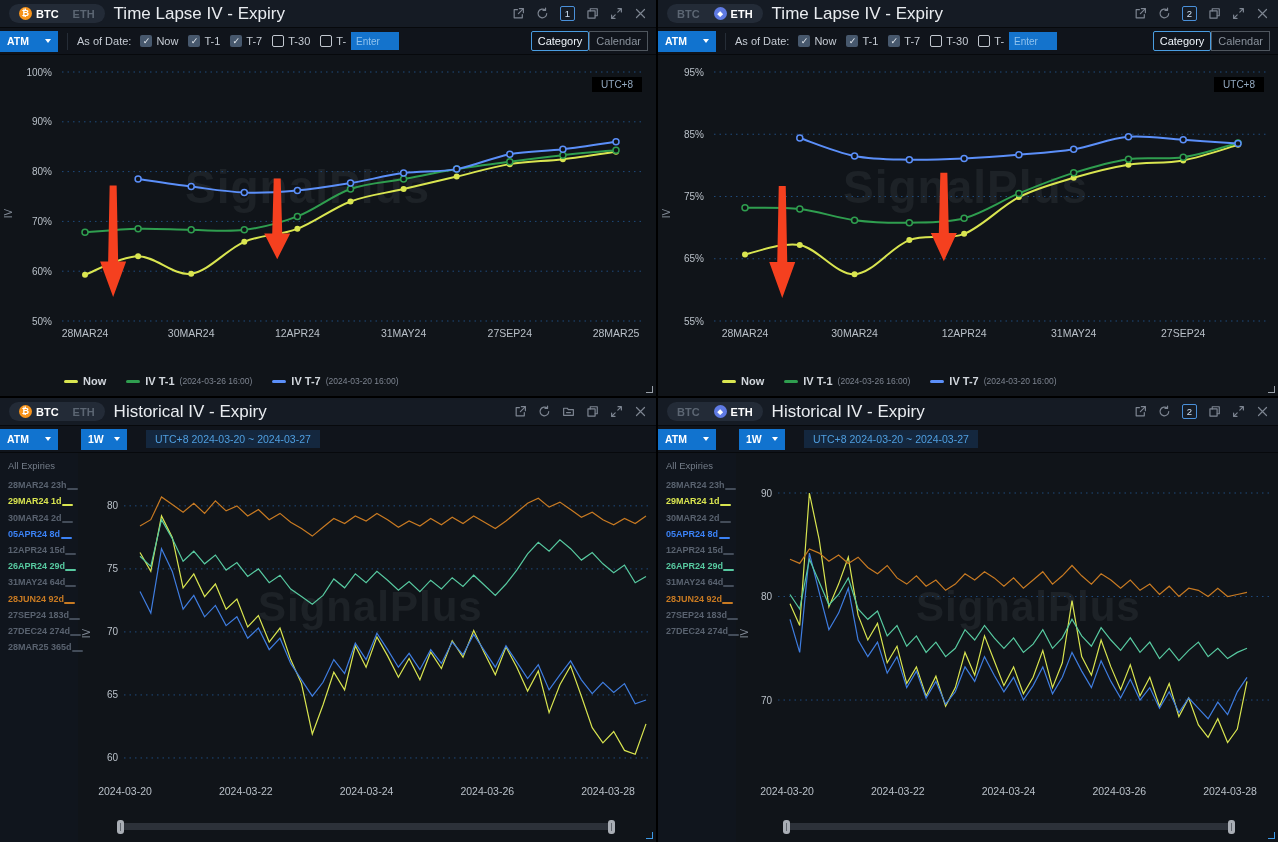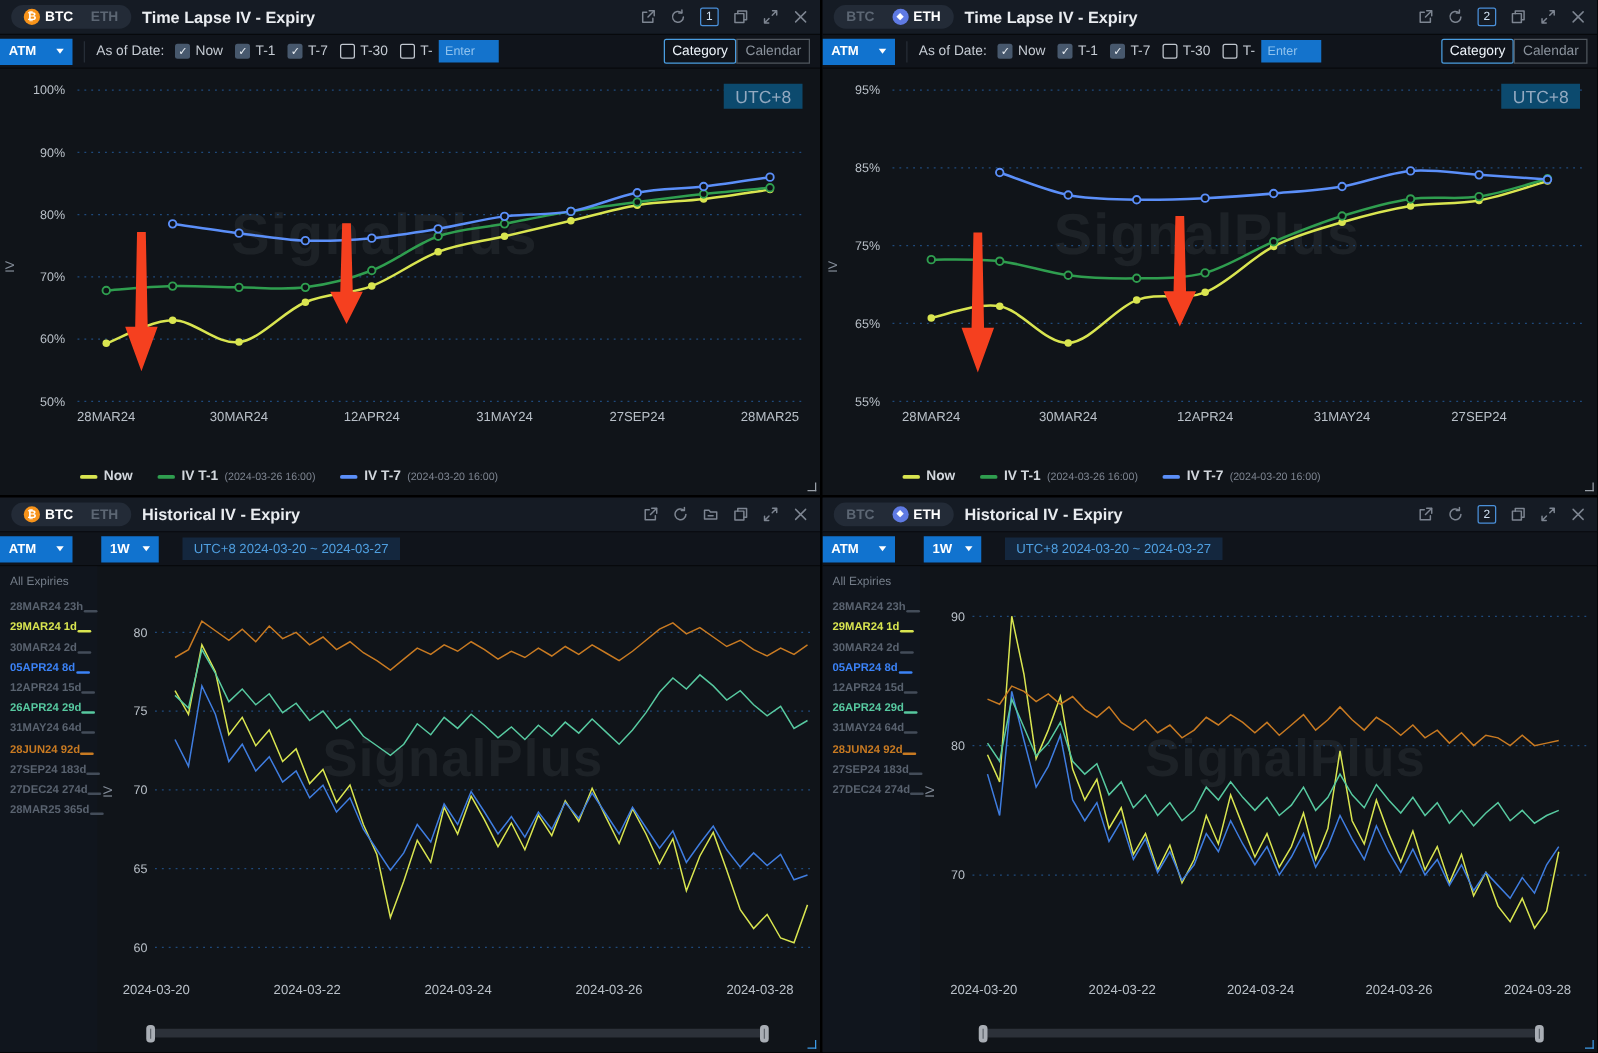--- a/index.html
+++ b/index.html
@@ -6,21 +6,21 @@
 html,body { width:1278px; height:842px; background:#000; font-family:"Liberation Sans",sans-serif; overflow:hidden; }
 .grid { display:grid; grid-template-columns:656px 620px; grid-template-rows:396px 444px; gap:2px; width:1278px; height:842px; }
 .panel { background:#101419; position:relative; display:flex; flex-direction:column; overflow:hidden; }
 .phead { height:28px; background:#151b24; display:flex; align-items:center; padding:0 9px; gap:9px; border-bottom:1px solid #07090c; flex:none; }
 .coin-pill { display:flex; align-items:center; background:#232b37; border-radius:12px; padding:2px 4px; gap:2px; flex:none; }
 .coin { display:flex; align-items:center; gap:4px; border:none; background:transparent; color:#5c6673; font-weight:bold; font-size:11px; padding:1px 6px; cursor:pointer; font-family:inherit; }
 .coin.active { color:#fff; }
 .coin-ic { width:13px; height:13px; border-radius:50%; display:inline-flex; align-items:center; justify-content:center; color:#fff; font-size:9px; font-weight:bold; line-height:1; }
 .coin-ic.btc { background:#f7931a; }
 .coin-ic.eth { background:#5f7ae3; font-size:7px; }
-.ptitle { color:#e9ecf0; font-size:13px; font-weight:bold; white-space:nowrap; }
+.ptitle { color:#e9ecf0; font-size:17px; font-weight:normal; white-space:nowrap; }
 .win-icons { margin-left:auto; display:flex; align-items:center; gap:11px; }
 .wicon { width:13px; height:13px; display:inline-flex; cursor:pointer; }
 .wicon svg { width:13px; height:13px; }
 .wicon path, .wicon rect { stroke:#7d8591; fill:none; stroke-width:1.1; stroke-linecap:round; stroke-linejoin:round; }
 .wbadge { min-width:15px; height:15px; border:1px solid #4a90d9; border-radius:2px; color:#cfe0f2; font-size:9.5px; display:inline-flex; align-items:center; justify-content:center; padding:0 3px; cursor:pointer; }
 .toolbar { height:27px; background:#10141b; display:flex; align-items:center; padding-right:8px; gap:9px; border-bottom:1px solid #07090c; flex:none; }
 .select { height:21px; background:#1173cf; color:#fff; display:inline-flex; align-items:center; justify-content:space-between; gap:6px; padding:0 7px; font-size:10.5px; font-weight:bold; cursor:pointer; flex:none; }
 .select.atm { width:58px; }
 .select.period { width:46px; margin-left:14px; }
 .caret { width:0; height:0; border-left:3.5px solid transparent; border-right:3.5px solid transparent; border-top:4px solid #fff; }
@@ -36,21 +36,21 @@
 .enter-input::placeholder { color:#8fc2ee; }
 .viewbtns { margin-left:auto; display:flex; align-items:center; }
 .vbtn { height:20px; padding:0 6px; font-size:11px; background:transparent; border:1px solid #4f565e; color:#8a929c; cursor:pointer; font-family:inherit; }
 .vbtn.active { border:1px solid #4a9de0; color:#eef4fa; border-radius:2px; }
 .range-badge { background:#14273e; color:#4f9fe0; font-size:10.5px; padding:3px 9px; margin-left:10px; white-space:nowrap; }
 .chartwrap { position:relative; flex:1; }
 .chartwrap svg, .histwrap svg { position:relative; z-index:2; display:block; }
 .wm { position:absolute; color:rgba(190,198,208,0.08); font-weight:bold; z-index:1; white-space:nowrap; letter-spacing:1px; }
 .wm.top { font-size:46px; left:185px; top:105px; }
 .wm.bot { font-size:42px; left:180px; top:130px; }
-.utc { position:absolute; top:12px; right:14px; background:#0c4a6e; color:#93a9c0; font-size:14px; padding:2px 9px; z-index:3; }
+.utc { position:absolute; top:22px; right:14px; background:#000000; color:#93a9c0; font-size:10px; padding:2px 9px; z-index:3; }
 .ylab { position:absolute; left:4px; top:45%; transform:rotate(-90deg); color:#848d99; font-size:10px; z-index:3; }
 .legend { position:absolute; left:64px; bottom:9px; display:flex; gap:20px; align-items:center; z-index:3; }
 .leg-item { display:flex; align-items:center; gap:5px; cursor:pointer; }
 .leg-swatch { width:14px; height:3px; border-radius:2px; }
 .leg-name { color:#d2d7dd; font-size:11px; font-weight:bold; }
 .leg-sub { color:#7d8490; font-size:8.5px; }
 .hist-body { display:flex; flex:1; }
 .expiries { width:78px; background:#10151d; padding:7px 6px 0 8px; flex:none; }
 .exp-head { color:#747d89; font-size:9.5px; margin-bottom:3px; }
 .exp-item { display:flex; align-items:flex-end; justify-content:space-between; height:16.2px; cursor:pointer; }

